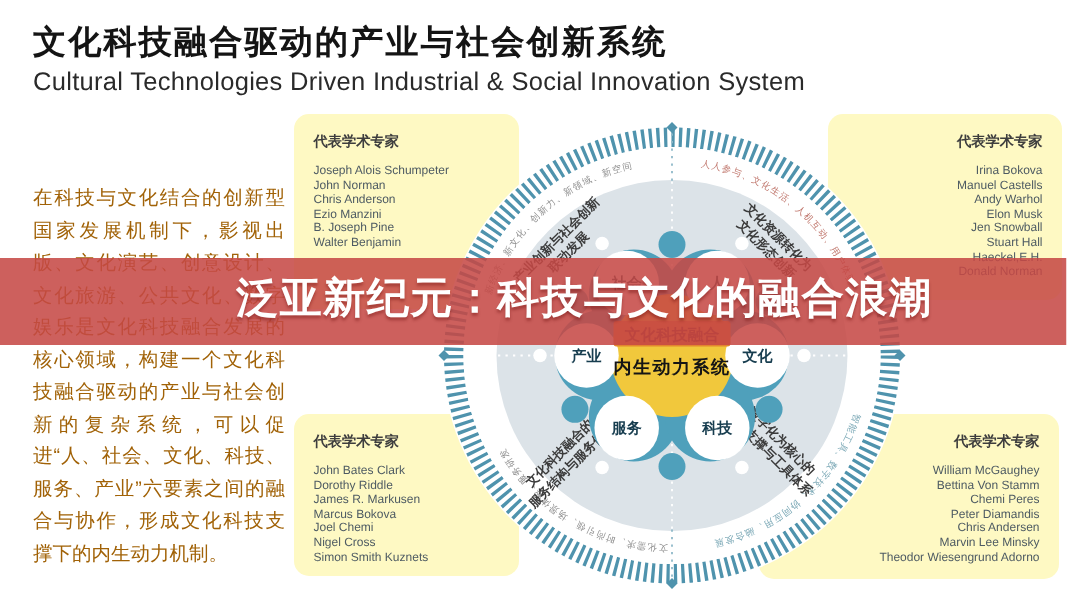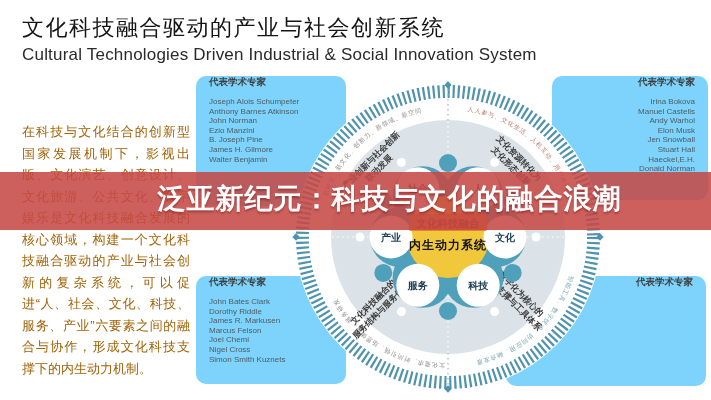--- a/index.html
+++ b/index.html
@@ -1,21 +1,21 @@
 <!DOCTYPE html>
 <html><head>
 <meta charset="utf-8">
 <style>
   html,body{margin:0;padding:0}
   body{width:711px;height:400px;position:relative;overflow:hidden;background:#ffffff;
        font-family:"Liberation Sans","DejaVu Sans",sans-serif;}
-  .title{position:absolute;left:22px;top:13px;font-size:22px;font-weight:normal;color:#141414;letter-spacing:1.5px;white-space:nowrap}
+  .title{position:absolute;left:22px;top:13px;font-size:22px;font-weight:bold;color:#141414;letter-spacing:1.5px;white-space:nowrap}
   .subtitle{position:absolute;left:22px;top:45px;font-size:17px;color:#2a2a2a;letter-spacing:.2px;white-space:nowrap}
   .intro{position:absolute;left:22px;top:121px;width:168px;font-size:13px;line-height:21.5px;color:#a16207;text-align:justify}
-  .panel{position:absolute;background:#7dd3fc;border-radius:10px;padding:0 13px 10px 13px;box-sizing:border-box}
+  .panel{position:absolute;background:#fef9c3;border-radius:10px;padding:12px 13px 10px 13px;box-sizing:border-box}
   .panel .ph{font-size:9.5px;font-weight:bold;color:#3e3e3e;margin:0 0 8px 0}
   .panel .names{font-size:8px;color:#4e5b63;line-height:9.6px}
   .panel.tl{left:196px;top:76px;width:150px;height:130px}
   .panel.tr{left:552px;top:76px;width:156px;height:124px;text-align:right}
   .panel.bl{left:196px;top:276px;width:150px;height:108px}
   .panel.br{left:506px;top:276px;width:200px;height:110px;text-align:right}
   .diagram{position:absolute;left:288px;top:77px;width:320px;height:320px}
   .overlay{position:absolute;left:0;top:172px;width:711px;height:58px;background:rgba(198,72,69,.87);z-index:10}
   .overlay .otext{font-size:28px;font-weight:bold;color:#ffffff;text-align:center;line-height:54px;
       padding-left:68px;letter-spacing:1px;white-space:nowrap;text-shadow:0 2px 2px rgba(115,20,18,.45)}
@@ -35,25 +35,24 @@
 
 <div class="title">文化科技融合驱动的产业与社会创新系统</div>
 <div class="subtitle">Cultural Technologies Driven Industrial &amp; Social Innovation System</div>
 
 <div class="intro">在科技与文化结合的创新型国家发展机制下，影视出版、文化演艺、创意设计、文化旅游、公共文化、数字娱乐是文化科技融合发展的核心领域，构建一个文化科技融合驱动的产业与社会创新的复杂系统，可以促进“人、社会、文化、科技、服务、产业”六要素之间的融合与协作，形成文化科技支撑下的内生动力机制。</div>
 
 <div class="panel tl">
   <div class="ph">代表学术专家</div>
   <div class="names">
       <div>Joseph Alois Schumpeter</div>
-      <div>Anthony Barnes Atkinson</div>
       <div>John Norman</div>
+      <div>Chris Anderson</div>
       <div>Ezio Manzini</div>
       <div>B. Joseph Pine</div>
-      <div>James H. Gilmore</div>
       <div>Walter Benjamin</div>
     </div>
 </div>
 <div class="panel tr">
   <div class="ph">代表学术专家</div>
   <div class="names">
       <div>Irina Bokova</div>
       <div>Manuel Castells</div>
       <div>Andy Warhol</div>
       <div>Elon Musk</div>
@@ -62,28 +61,37 @@
       <div>Haeckel,E.H.</div>
       <div>Donald Norman</div>
     </div>
 </div>
 <div class="panel bl">
   <div class="ph">代表学术专家</div>
   <div class="names">
       <div>John Bates Clark</div>
       <div>Dorothy Riddle</div>
       <div>James R. Markusen</div>
-      <div>Marcus Felson</div>
+      <div>Marcus Bokova</div>
       <div>Joel Chemi</div>
       <div>Nigel Cross</div>
       <div>Simon Smith Kuznets</div>
     </div>
 </div>
 <div class="panel br">
   <div class="ph">代表学术专家</div>
+  <div class="names">
+      <div>William McGaughey</div>
+      <div>Bettina Von Stamm</div>
+      <div>Chemi Peres</div>
+      <div>Peter Diamandis</div>
+      <div>Chris Andersen</div>
+      <div>Marvin Lee Minsky</div>
+      <div>Theodor Wiesengrund Adorno</div>
+    </div>
 </div>
 
 <svg class="diagram" viewBox="0 0 320 320" xmlns="http://www.w3.org/2000/svg">
   <defs>
     <path id="arcTL" d="M 37 127 A 127 127 0 0 1 149 33"></path>
     <path id="arcTR" d="M 171 33 A 127 127 0 0 1 285 138"></path>
     <path id="arcBR" d="M 285 186 A 127 127 0 0 1 150 286"></path>
     <path id="arcBL" d="M 170 286 A 127 127 0 0 1 35 186"></path>
   </defs>
 

